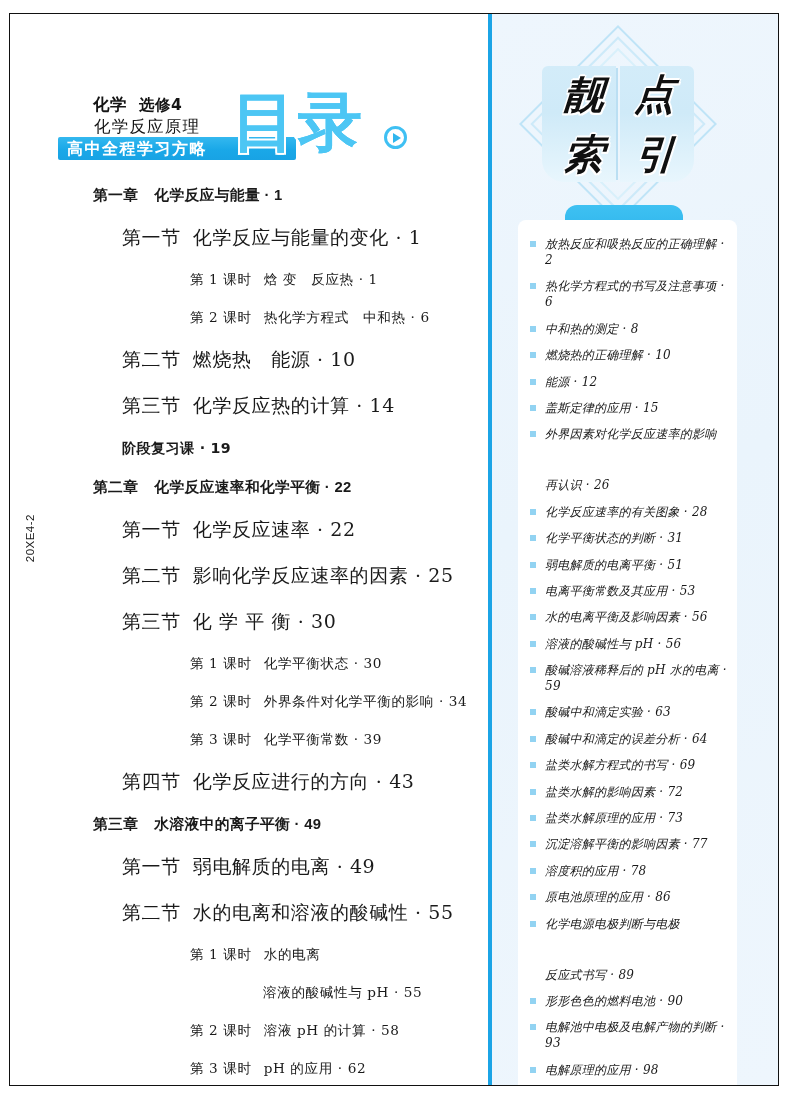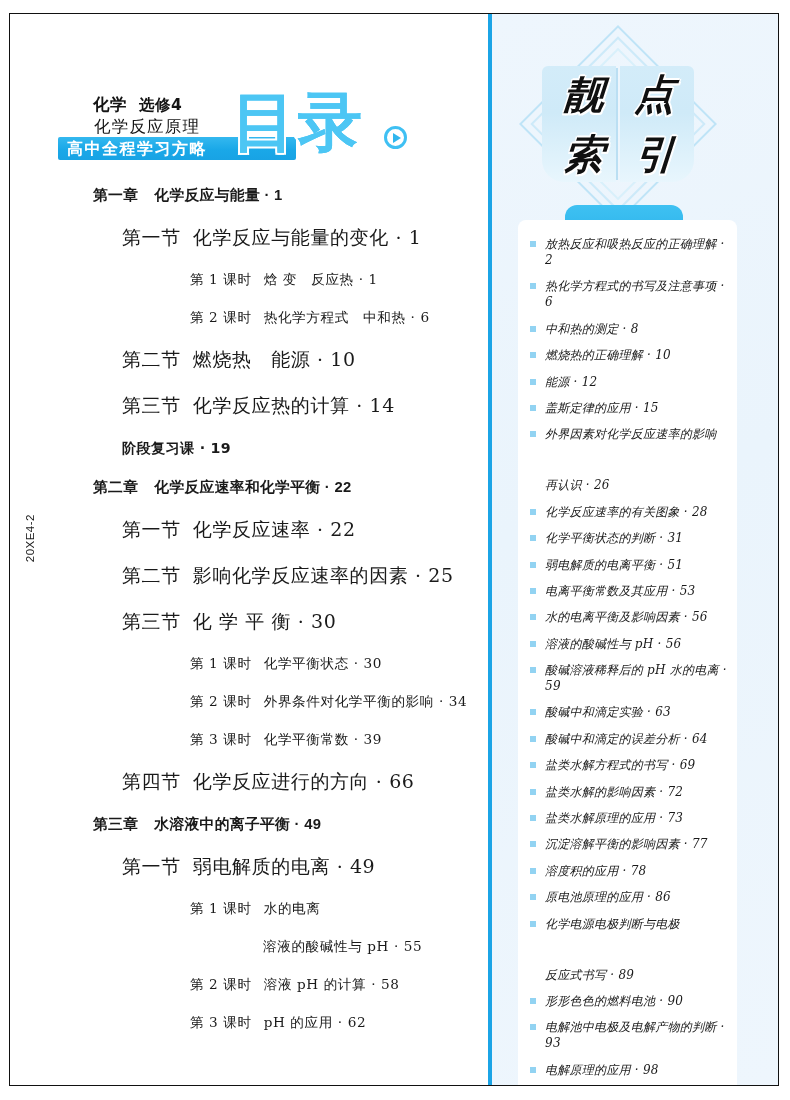--- a/index.html
+++ b/index.html
@@ -373,23 +373,24 @@
         <div class="toc-row toc-section"><span>第二节</span><span class="gap"></span><span>燃烧热　能源</span><span> · 10</span></div>
         <div class="toc-row toc-section"><span>第三节</span><span class="gap"></span><span>化学反应热的计算</span><span> · 14</span></div>
         <div class="toc-row toc-review"><span>阶段复习课</span><span> · 19</span></div>
         <div class="toc-row toc-chapter sp-before-chapter"><span>第二章</span><span class="gap"></span><span>化学反应速率和化学平衡</span><span> · 22</span></div>
         <div class="toc-row toc-section"><span>第一节</span><span class="gap"></span><span>化学反应速率</span><span> · 22</span></div>
         <div class="toc-row toc-section"><span>第二节</span><span class="gap"></span><span>影响化学反应速率的因素</span><span> · 25</span></div>
         <div class="toc-row toc-section"><span>第三节</span><span class="gap"></span><span>化 学 平 衡</span><span> · 30</span></div>
         <div class="toc-row toc-lesson"><span>第 1 课时</span><span class="gap"></span><span>化学平衡状态</span><span> · 30</span></div>
         <div class="toc-row toc-lesson"><span>第 2 课时</span><span class="gap"></span><span>外界条件对化学平衡的影响</span><span> · 34</span></div>
         <div class="toc-row toc-lesson"><span>第 3 课时</span><span class="gap"></span><span>化学平衡常数</span><span> · 39</span></div>
-        <div class="toc-row toc-section"><span>第四节</span><span class="gap"></span><span>化学反应进行的方向</span><span> · 66</span></div>
+        <div class="toc-row toc-section"><span>第四节</span><span class="gap"></span><span>化学反应进行的方向</span><span> · 43</span></div>
         <div class="toc-row toc-chapter sp-before-chapter"><span>第三章</span><span class="gap"></span><span>水溶液中的离子平衡</span><span> · 49</span></div>
         <div class="toc-row toc-section"><span>第一节</span><span class="gap"></span><span>弱电解质的电离</span><span> · 49</span></div>
+        <div class="toc-row toc-section"><span>第二节</span><span class="gap"></span><span>水的电离和溶液的酸碱性</span><span> · 55</span></div>
         <div class="toc-row toc-lesson"><span>第 1 课时</span><span class="gap"></span><span>水的电离</span></div>
         <div class="toc-row toc-lesson-cont"><span>溶液的酸碱性与 pH</span><span> · 55</span></div>
         <div class="toc-row toc-lesson"><span>第 2 课时</span><span class="gap"></span><span>溶液 pH 的计算</span><span> · 58</span></div>
         <div class="toc-row toc-lesson"><span>第 3 课时</span><span class="gap"></span><span>pH 的应用</span><span> · 62</span></div>
       </div>
   </div>
 
   <div id="divider"></div>
 
   <div id="right-col">

